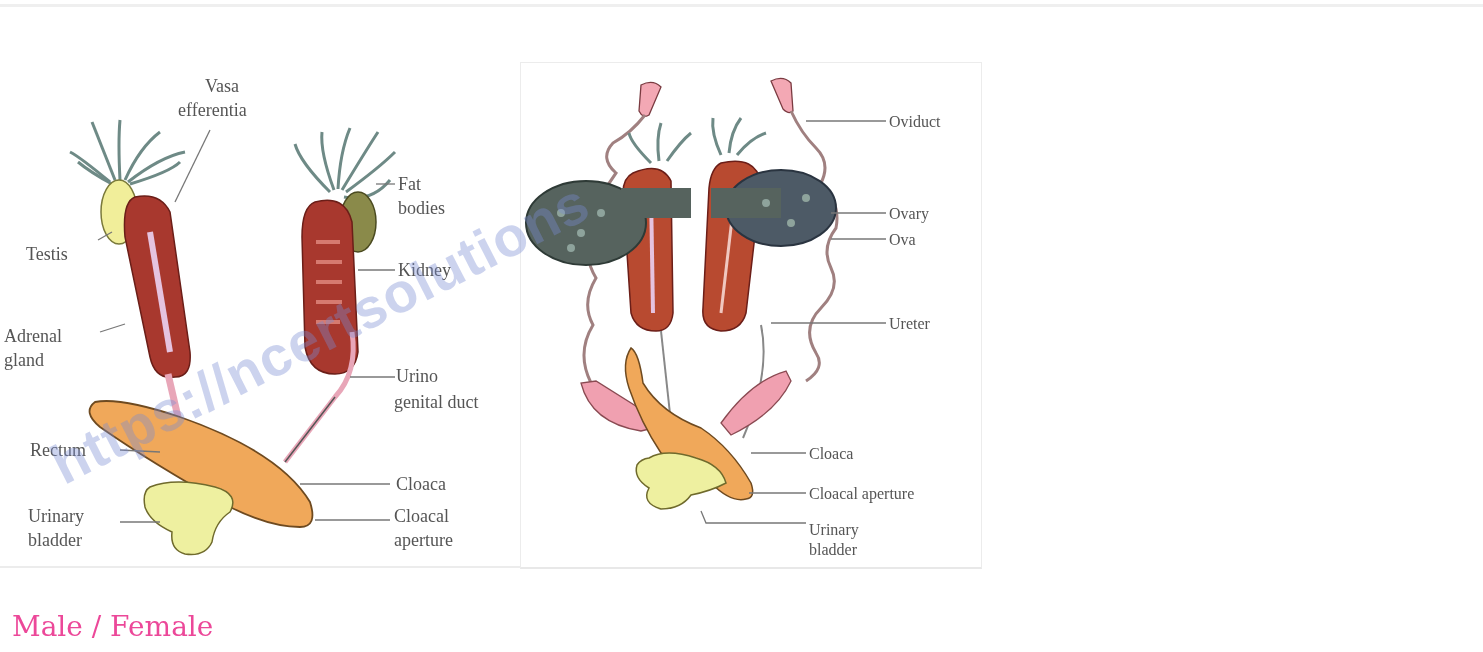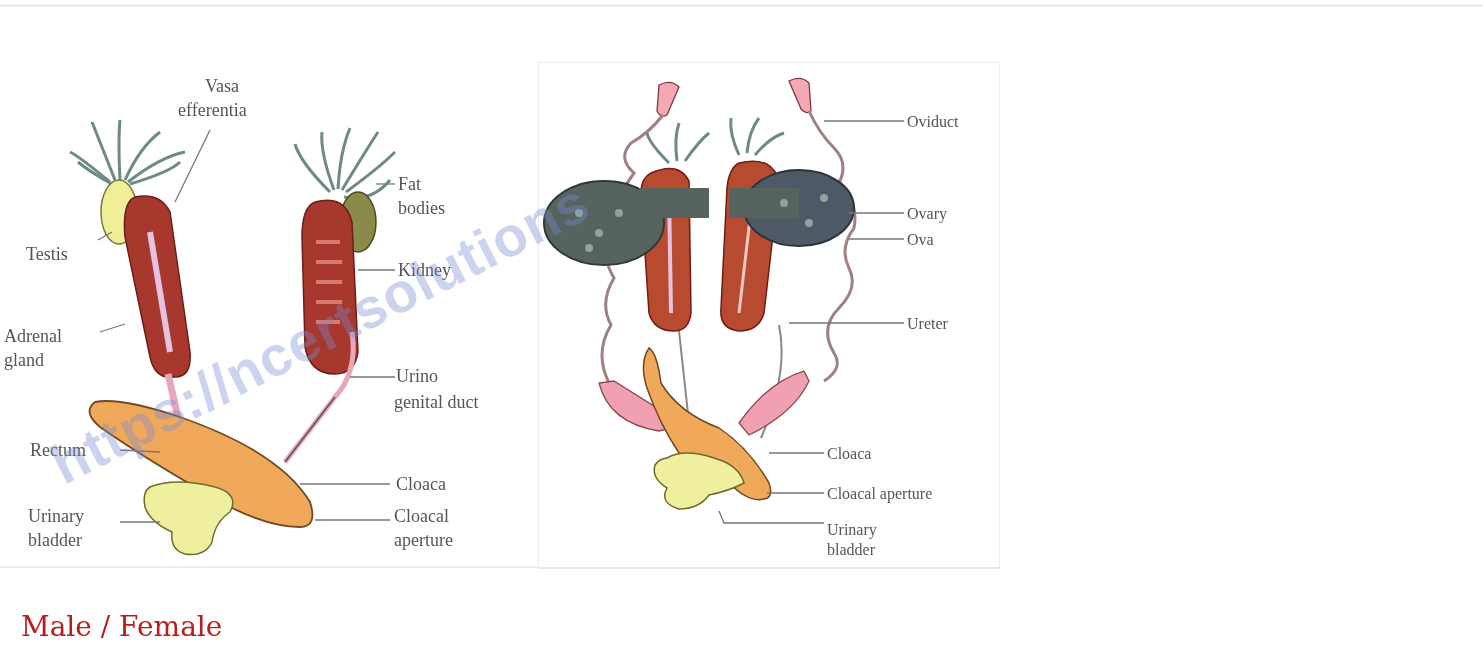--- a/index.html
+++ b/index.html
@@ -1,27 +1,27 @@
 <!DOCTYPE html>
 <html><head>
 <meta charset="utf-8">
 <style>
   html, body { margin:0; padding:0; background:#ffffff; }
   body { width:1483px; height:652px; position:relative; overflow:hidden; font-family:"DejaVu Serif", serif; }
   .top-rule { position:absolute; left:0; top:4px; width:1483px; height:3px; background:#efefef; }
   .figure { position:absolute; left:0; top:62px; width:1000px; height:506px; }
   .panel { position:absolute; top:0; height:504px; background:#fff; }
   .panel.male { left:0; width:530px; border-right:1px solid #e6e6e6; border-bottom:2px solid #ececec;padding-left:44px; }
-  .panel.female { left:538px; width:460px; border:1px solid #ececec; border-bottom:2px solid #e8e8e8; }
+  .panel.female { left:520px; width:460px; border:1px solid #ececec; border-bottom:2px solid #e8e8e8; }
   svg { position:absolute; left:0; top:0; }
   .lbl { font-family:"Liberation Serif", serif; fill:#555; font-size:18px; }
   .lbl-s { font-family:"Liberation Serif", serif; fill:#555; font-size:16px; }
   .lead { stroke:#777; stroke-width:1.3; fill:none; }
   .watermark { position:absolute; left:70px; top:370px; font-family:"Liberation Sans", sans-serif; font-size:56px; color:rgba(120,140,210,0.38); transform:rotate(-27deg); transform-origin:left bottom; white-space:nowrap; font-weight:bold; pointer-events:none; letter-spacing:1px; }
-  .caption { position:absolute; left:21px; top:610px; font-family:"DejaVu Serif", serif; font-size:28px; color:#b91c1c; }
+  .caption { position:absolute; left:12px; top:610px; font-family:"DejaVu Serif", serif; font-size:28px; color:#ec4899; }
 </style>
 </head>
 <body>
 
 <div class="top-rule"></div>
 
 <div class="figure">
 
   <div class="panel male">
     <svg width="530" height="504" viewBox="0 0 530 504">

